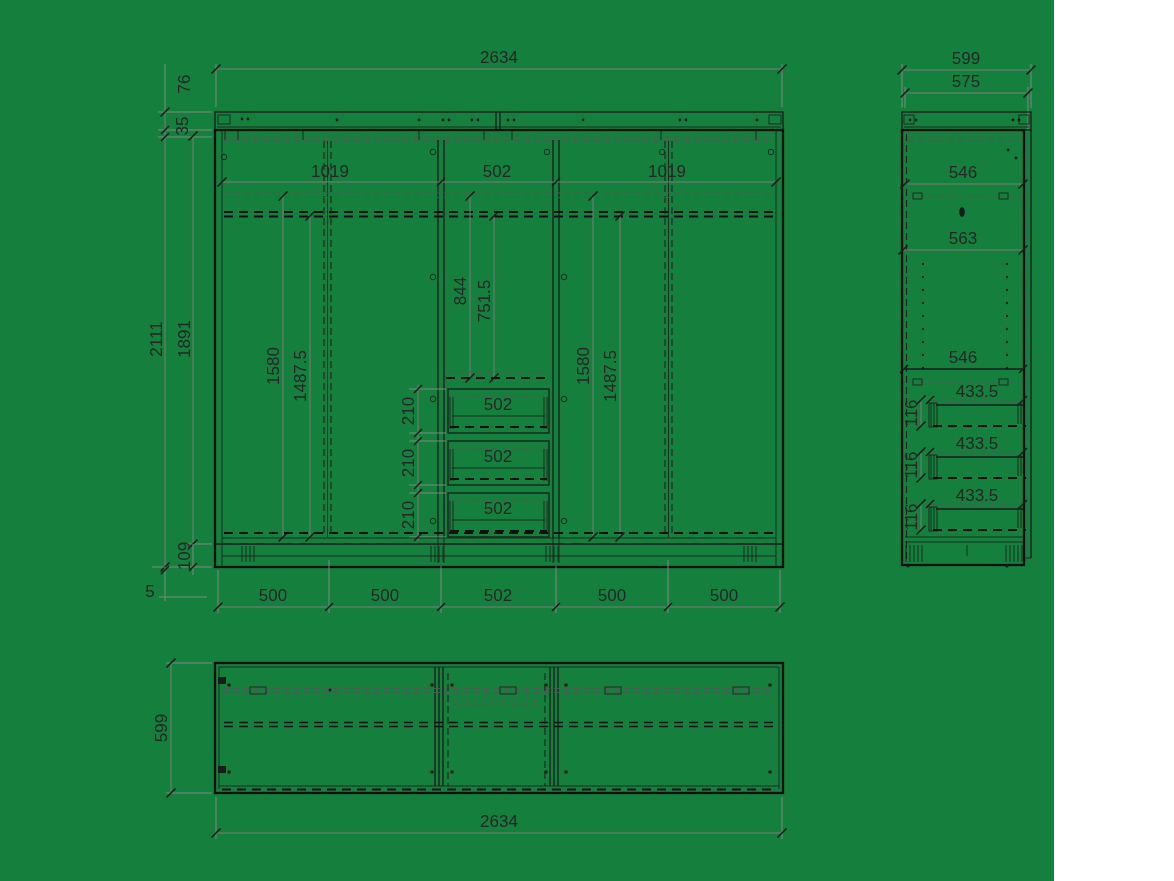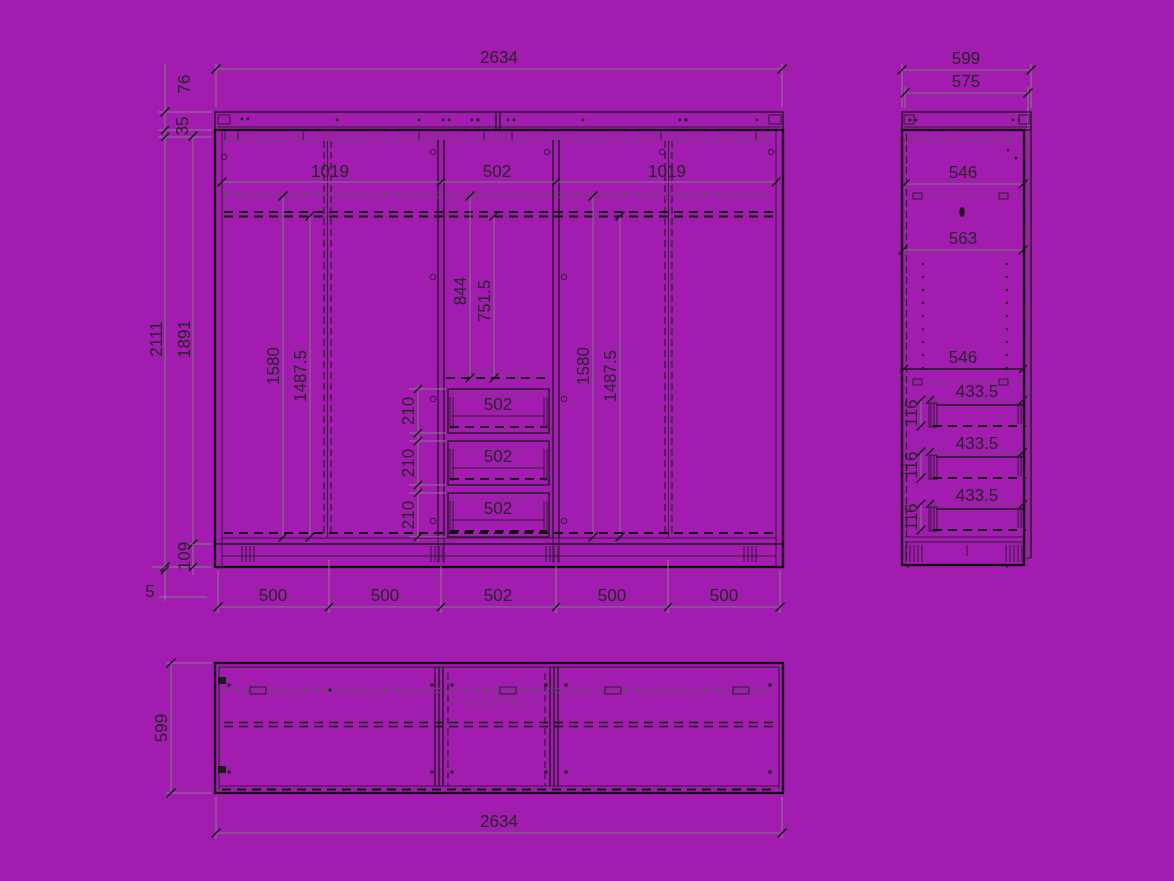--- a/index.html
+++ b/index.html
@@ -1,16 +1,16 @@
 <!DOCTYPE html>
 <html><head>
 <meta charset="utf-8">
 <style>
   html,body { margin:0; padding:0; background:#fff; }
-  .canvas { position:relative; width:1174px; height:881px; background:#a21caf; overflow:hidden; }
+  .canvas { position:relative; width:1054px; height:881px; background:#15803d; overflow:hidden; }
   svg { position:absolute; left:0; top:0; }
   .geo    { stroke:#1b1b1b; stroke-width:1.3; fill:none; }
   .geo2   { stroke:#111111; stroke-width:2.3; fill:none; }
   .thin   { stroke:#1b1b1b; stroke-width:0.8; fill:none; }
   .dim    { stroke:#7d7d7d; stroke-width:1;   fill:none; }
   .ext    { stroke:#8a8a8a; stroke-width:0.9; fill:none; }
   .tick   { stroke:#1c1c1c; stroke-width:1.6; fill:none; }
   .dash   { stroke:#222222; stroke-width:1.1; stroke-dasharray:7 4; fill:none; }
   .dashlt { stroke:#555555; stroke-width:0.9; stroke-dasharray:6 4; fill:none; }
   .dashhv { stroke:#111111; stroke-width:2.2; stroke-dasharray:9 6; fill:none; }

